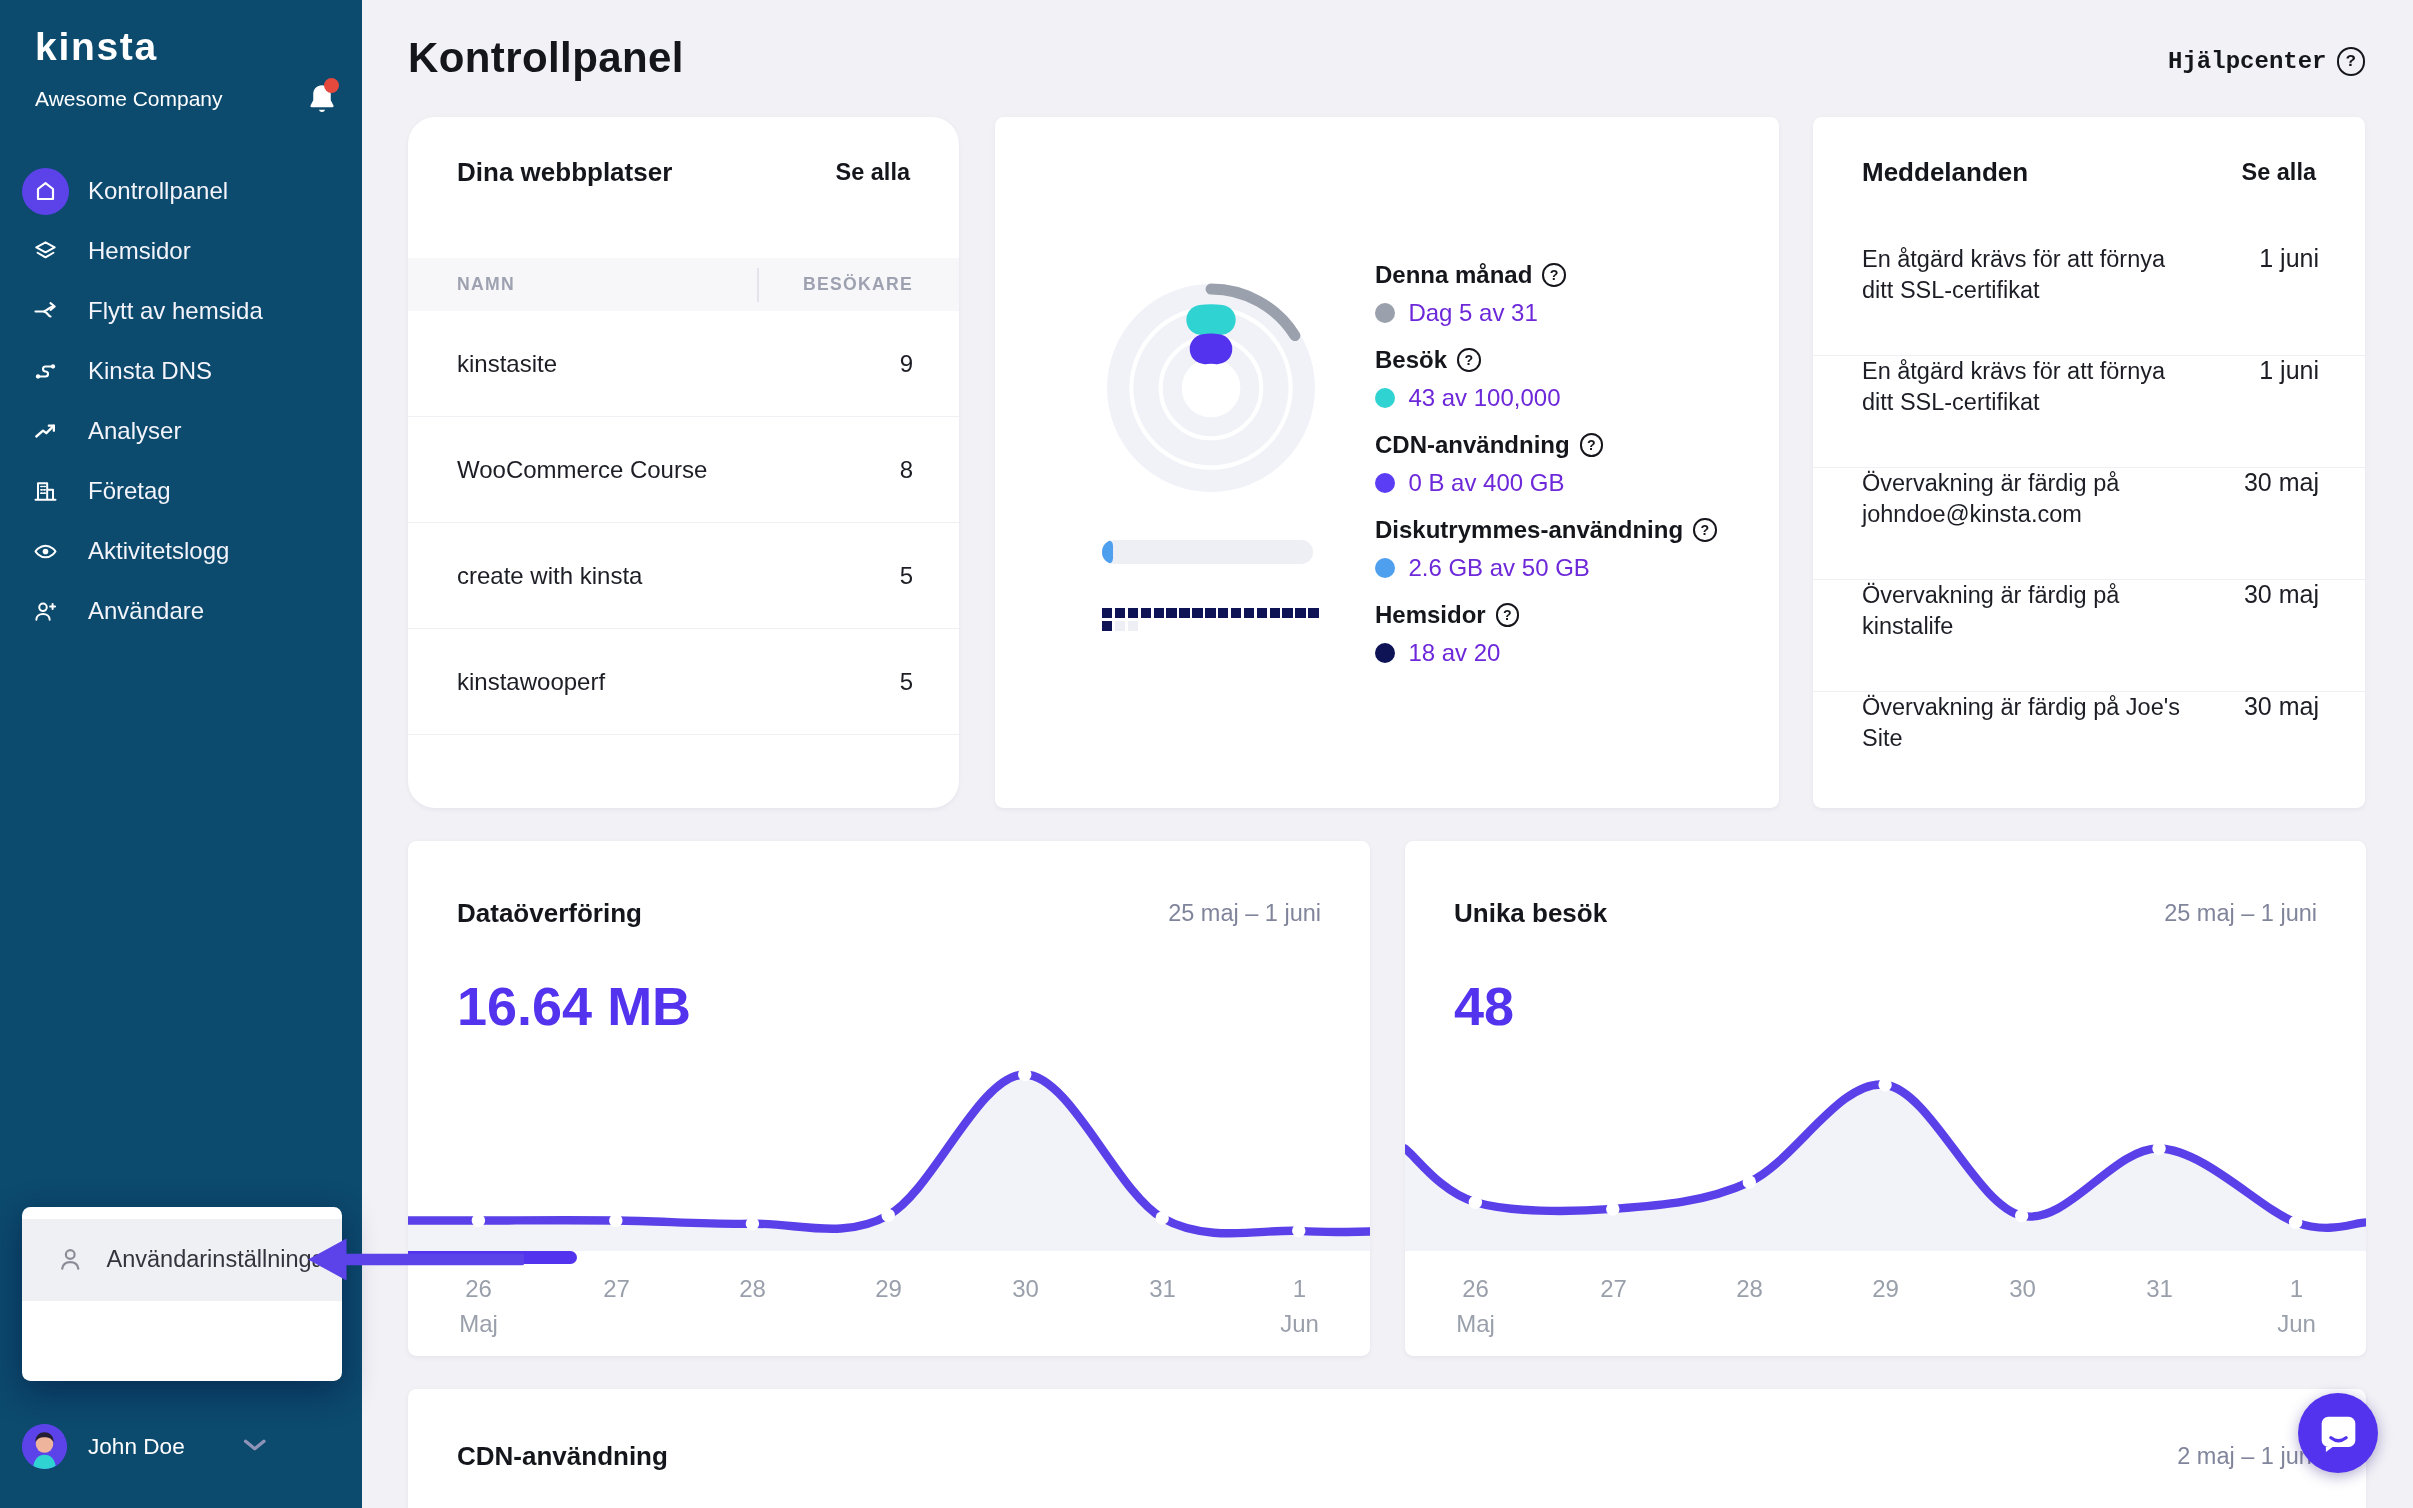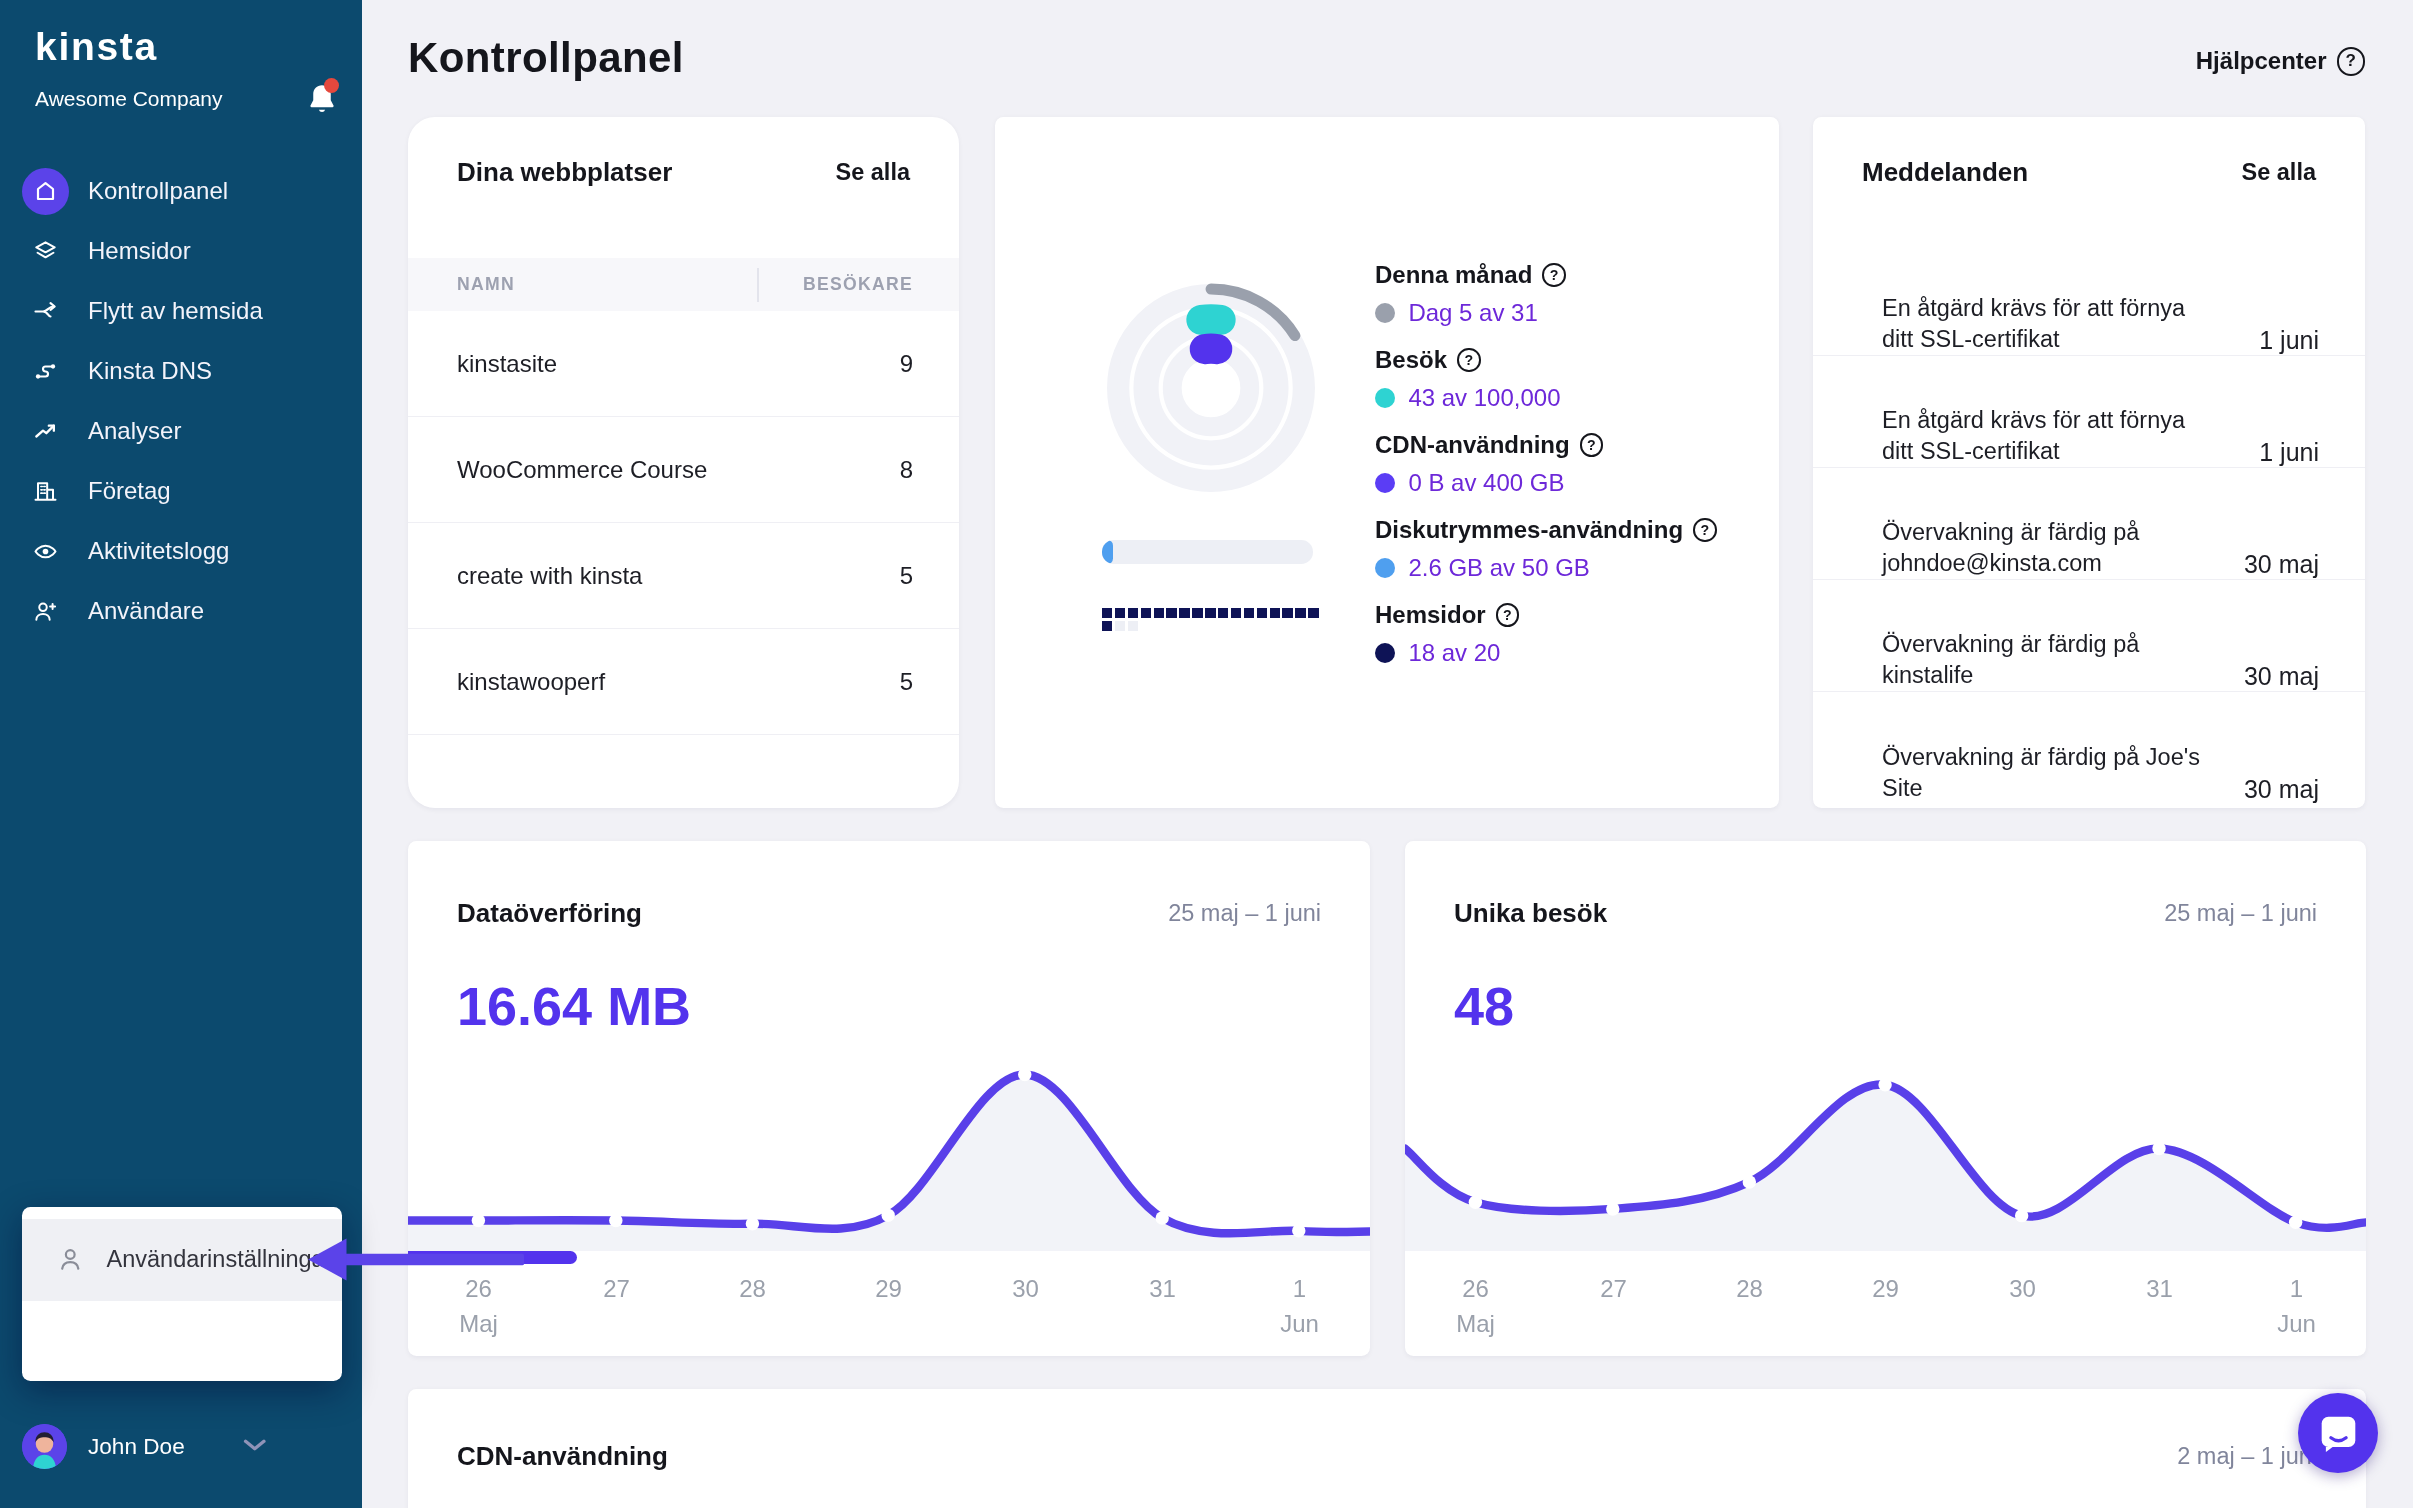--- a/index.html
+++ b/index.html
@@ -37,21 +37,21 @@
   .user-name { margin-left:21px; font-size:22.6px; color:#fff; flex:1; }
   .chevron { margin-right:30px; }
 
   .big-arrow { position:absolute; left:308px; top:1230px; width:216px; height:59px; z-index:50;
     pointer-events:none; }
 
   
   .page-title { position:absolute; left:408px; top:34px; font-size:42px; font-weight:800;
     color:#15161c; letter-spacing:0.4px; }
   .helpcenter { position:absolute; right:48px; top:47px; display:flex; align-items:center;
-    gap:10px; font-size:24px; font-weight:700; color:#15161c; cursor:pointer; }
+    gap:10px; font-size:24px; font-weight:700; color:#15161c; cursor:pointer;font-family:Liberation Mono, monospace; }
   .qmark { width:28.5px; height:28.5px; border:2.5px solid #15161c; border-radius:50%;
     font-size:17px; font-weight:800; display:inline-flex; align-items:center;
     justify-content:center; flex:0 0 auto; }
 
   .card { position:absolute; background:#fff; border-radius:8.4px;
     box-shadow:0 1.7px 5px rgba(20,20,60,.05); }
   .card-head { display:flex; justify-content:space-between; align-items:center;
     padding:40px 49px 0 49px; }
   .card-title { font-size:26px; font-weight:800; color:#15161c; }
   .see-all { font-size:23.5px; font-weight:700; color:#15161c; cursor:pointer; }
@@ -86,22 +86,22 @@
   .lg-label { display:flex; align-items:center; gap:10px; font-size:24px; font-weight:700;
     color:#15161c; }
   .lg-label .qmark { width:23.5px; height:23.5px; border-width:2.1px; font-size:14.2px; }
   .lg-value { display:flex; align-items:center; gap:13.4px; margin-top:10px;
     font-size:24px; color:#6d28d9; }
   .dot { width:20px; height:20px; border-radius:50%; flex:0 0 auto; }
 
   
   #card-messages { left:1813px; top:117px; width:552px; height:691px; }
   .msg-list { position:absolute; left:0; top:127px; width:552px; }
-  .msg-row { height:112px; display:flex; align-items:flex-end; justify-content:space-between;
-    border-bottom:1.7px solid #efeff4; cursor:pointer;padding-left:20px; }
+  .msg-row { height:112px; display:flex; align-items:flex-start; justify-content:space-between;
+    border-bottom:1.7px solid #efeff4; cursor:pointer; }
   .msg-row:last-child { border-bottom:none; }
   .msg-text { margin-left:49px; width:335px; font-size:23.5px; line-height:31px; color:#1d1e25; }
   .msg-date { margin-right:46px; font-size:25px; color:#1d1e25; white-space:nowrap; }
 
   
   .chart-card { height:515px; }
   #card-transfer { left:408px; top:841px; width:962px; }
   #card-visits { left:1405px; top:841px; width:961px; }
   .chart-head { display:flex; justify-content:space-between; align-items:center;
     padding:57px 49px 0 49px; }

